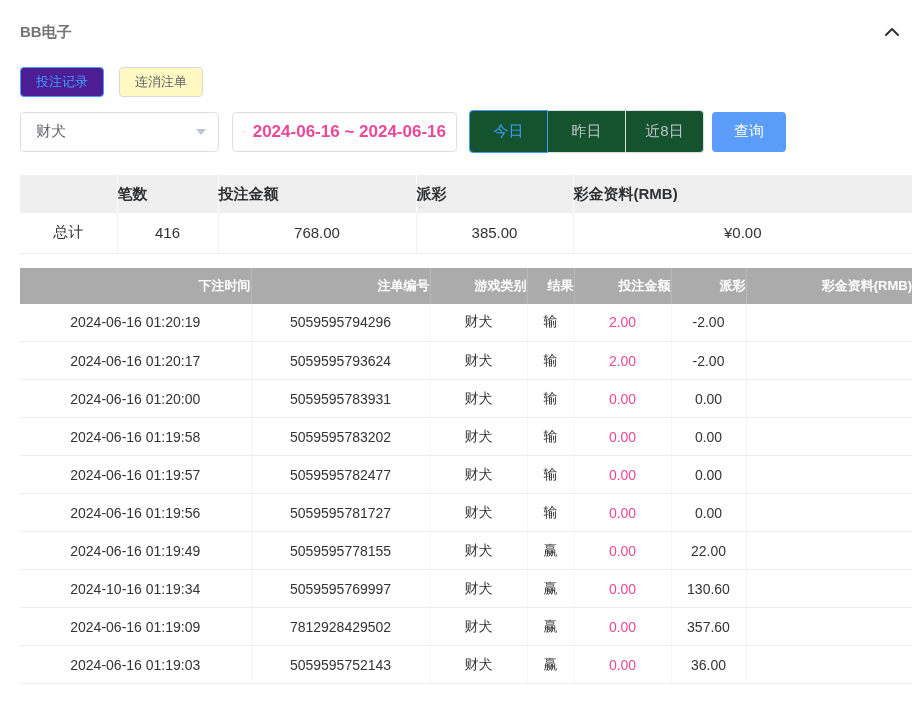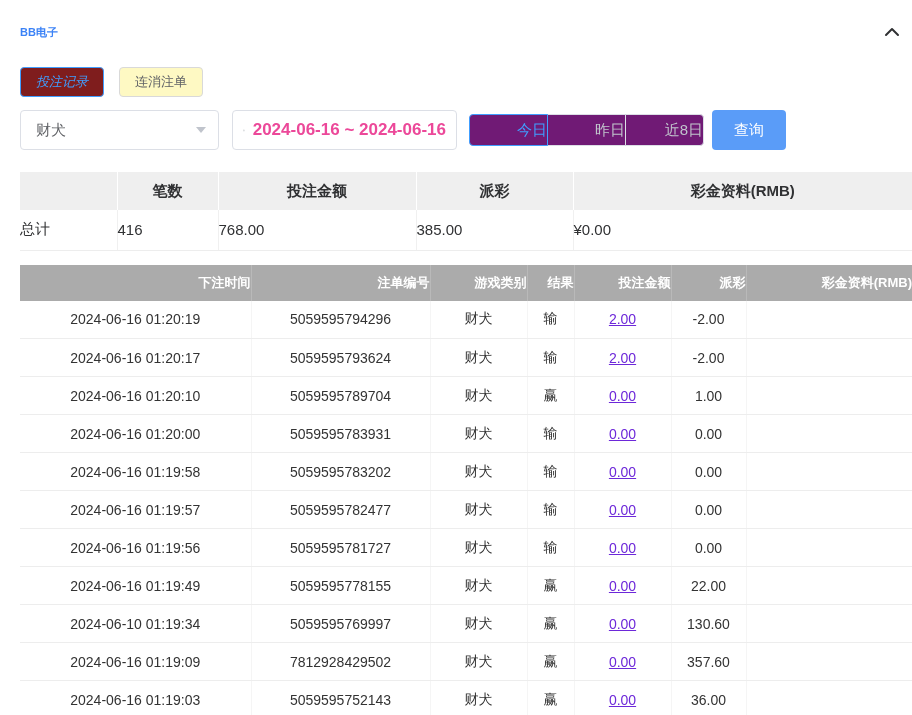--- a/index.html
+++ b/index.html
@@ -9,31 +9,31 @@
     font-family: "Liberation Sans", "DejaVu Sans", sans-serif;
     color: #303133;
   }
   .page { padding-left: 20px; }
 
   
   .title-row {
     display: flex; align-items: center; justify-content: space-between;
     padding: 22px 10px 0 0; height: 42px;
   }
-  .page-title { font-size: 11px; font-weight: bold; color: #3b82f6; }
+  .page-title { font-size: 15px; font-weight: bold; color: #737373; }
   .collapse-btn { cursor: pointer; display: inline-flex; align-items: center; padding: 2px; }
 
   
   .tabs { margin-top: 25px; display: flex; gap: 15px; }
   .tab {
     height: 30px; padding: 0 15px; font-size: 13px; border-radius: 4px;
     border: 1px solid #d9d9d9; background: #fef9c3; color: #606266; cursor: pointer;
     font-family: inherit;
   }
-  .tab.active { border-color: #409eff; color: #409eff; background: #7f1d1d; font-style: italic; }
+  .tab.active { border-color: #409eff; color: #409eff; background: #4c1d95; }
 
   
   .filter-row { margin-top: 13px; display: flex; align-items: center; }
   .select {
     width: 199px; height: 40px; border: 1px solid #dcdfe6; border-radius: 4px;
     display: flex; align-items: center; justify-content: space-between;
     padding: 0 12px 0 15px; cursor: pointer; background: #fff;
   }
   .select .value { font-size: 15px; color: #606266; }
   .caret {
@@ -41,61 +41,61 @@
     border-right: 5px solid transparent; border-top: 6px solid #c0c4cc;
   }
   .date-picker {
     margin-left: 13px; width: 225px; height: 40px; border: 1px solid #dcdfe6;
     border-radius: 4px; display: flex; align-items: center; padding: 0 10px;
     gap: 8px; background: #fff; cursor: pointer;
   }
   .date-value { font-size: 17px; font-weight: 600; color: #ec4899; white-space: nowrap; }
   .btn-group { margin-left: 12px; display: flex; }
   .qbtn {
-    width: 79px; height: 32px; background: #701a75; border: 1px solid #dcdfe6;
+    width: 79px; height: 43px; background: #14532d; border: 1px solid #dcdfe6;
     font-size: 15px; color: #c0c4cc; cursor: pointer; margin-left: -1px;
-    position: relative; font-family: inherit; text-align: right;
+    position: relative; font-family: inherit;
   }
   .qbtn:first-child { border-radius: 4px 0 0 4px; margin-left: 0; }
   .qbtn:last-child { border-radius: 0 4px 4px 0; }
   .qbtn.active { border-color: #409eff; color: #409eff; z-index: 1; }
   .query-btn {
     margin-left: 8px; width: 74px; height: 40px; border: none; border-radius: 4px;
     background: #5a9cf8; color: #fff; font-size: 15px; cursor: pointer;
     font-family: inherit;
   }
 
   
   table { border-collapse: collapse; table-layout: fixed; }
   .summary { margin-top: 22px; width: 892px; }
   .summary th {
     background: #efefef; height: 38px; font-size: 15px; font-weight: bold;
-    color: #303133; text-align: center; border-right: 1px solid #fff;
+    color: #303133; text-align: left; border-right: 1px solid #fff;
   }
   .summary th:last-child { border-right: none; }
   .summary td {
-    height: 40px; text-align: left; font-size: 15px; color: #303133;
+    height: 40px; text-align: center; font-size: 15px; color: #303133;
     border-right: 1px solid #f0f0f0; border-bottom: 1px solid #ededed;
   }
   .summary td:last-child { border-right: none; }
 
   
   .data-table { margin-top: 14px; width: 892px; }
   .data-table th {
     background: #ababab; color: #fff; font-size: 13px; font-weight: bold;
     height: 36px; text-align: right; border-right: 1px solid #b9b9b9;
   }
   .data-table th:last-child { border-right: none; }
   .data-table td {
     height: 38px; text-align: center; font-size: 14px; color: #333;
     border-bottom: 1px solid #ededed; border-right: 1px solid #f5f5f5;
     white-space: nowrap;
   }
   .data-table td:last-child { border-right: none; }
-  .bet-link { color: #6d28d9; text-decoration: underline; cursor: pointer; }
+  .bet-link { color: #ec4899; cursor: pointer; }
   .negative { color: #e14c4c; }
 </style>
 </head>
 <body>
 
 <div class="page">
 
   <div class="title-row">
     <span class="page-title">BB电子</span>
     <span class="collapse-btn">
@@ -198,29 +198,20 @@
   <tr>
     <td>2024-06-16 01:20:17</td>
     <td>5059595793624</td>
     <td>财犬</td>
     <td>输</td>
     <td><a class="bet-link">2.00</a></td>
     <td class="payout-cell negative">-2.00</td>
     <td></td>
   </tr>
 
-  <tr>
-    <td>2024-06-16 01:20:10</td>
-    <td>5059595789704</td>
-    <td>财犬</td>
-    <td>赢</td>
-    <td><a class="bet-link">0.00</a></td>
-    <td class="payout-cell">1.00</td>
-    <td></td>
-  </tr>
 
   <tr>
     <td>2024-06-16 01:20:00</td>
     <td>5059595783931</td>
     <td>财犬</td>
     <td>输</td>
     <td><a class="bet-link">0.00</a></td>
     <td class="payout-cell">0.00</td>
     <td></td>
   </tr>
@@ -259,21 +250,21 @@
     <td>2024-06-16 01:19:49</td>
     <td>5059595778155</td>
     <td>财犬</td>
     <td>赢</td>
     <td><a class="bet-link">0.00</a></td>
     <td class="payout-cell">22.00</td>
     <td></td>
   </tr>
 
   <tr>
-    <td>2024-06-10 01:19:34</td>
+    <td>2024-10-16 01:19:34</td>
     <td>5059595769997</td>
     <td>财犬</td>
     <td>赢</td>
     <td><a class="bet-link">0.00</a></td>
     <td class="payout-cell">130.60</td>
     <td></td>
   </tr>
 
   <tr>
     <td>2024-06-16 01:19:09</td>

